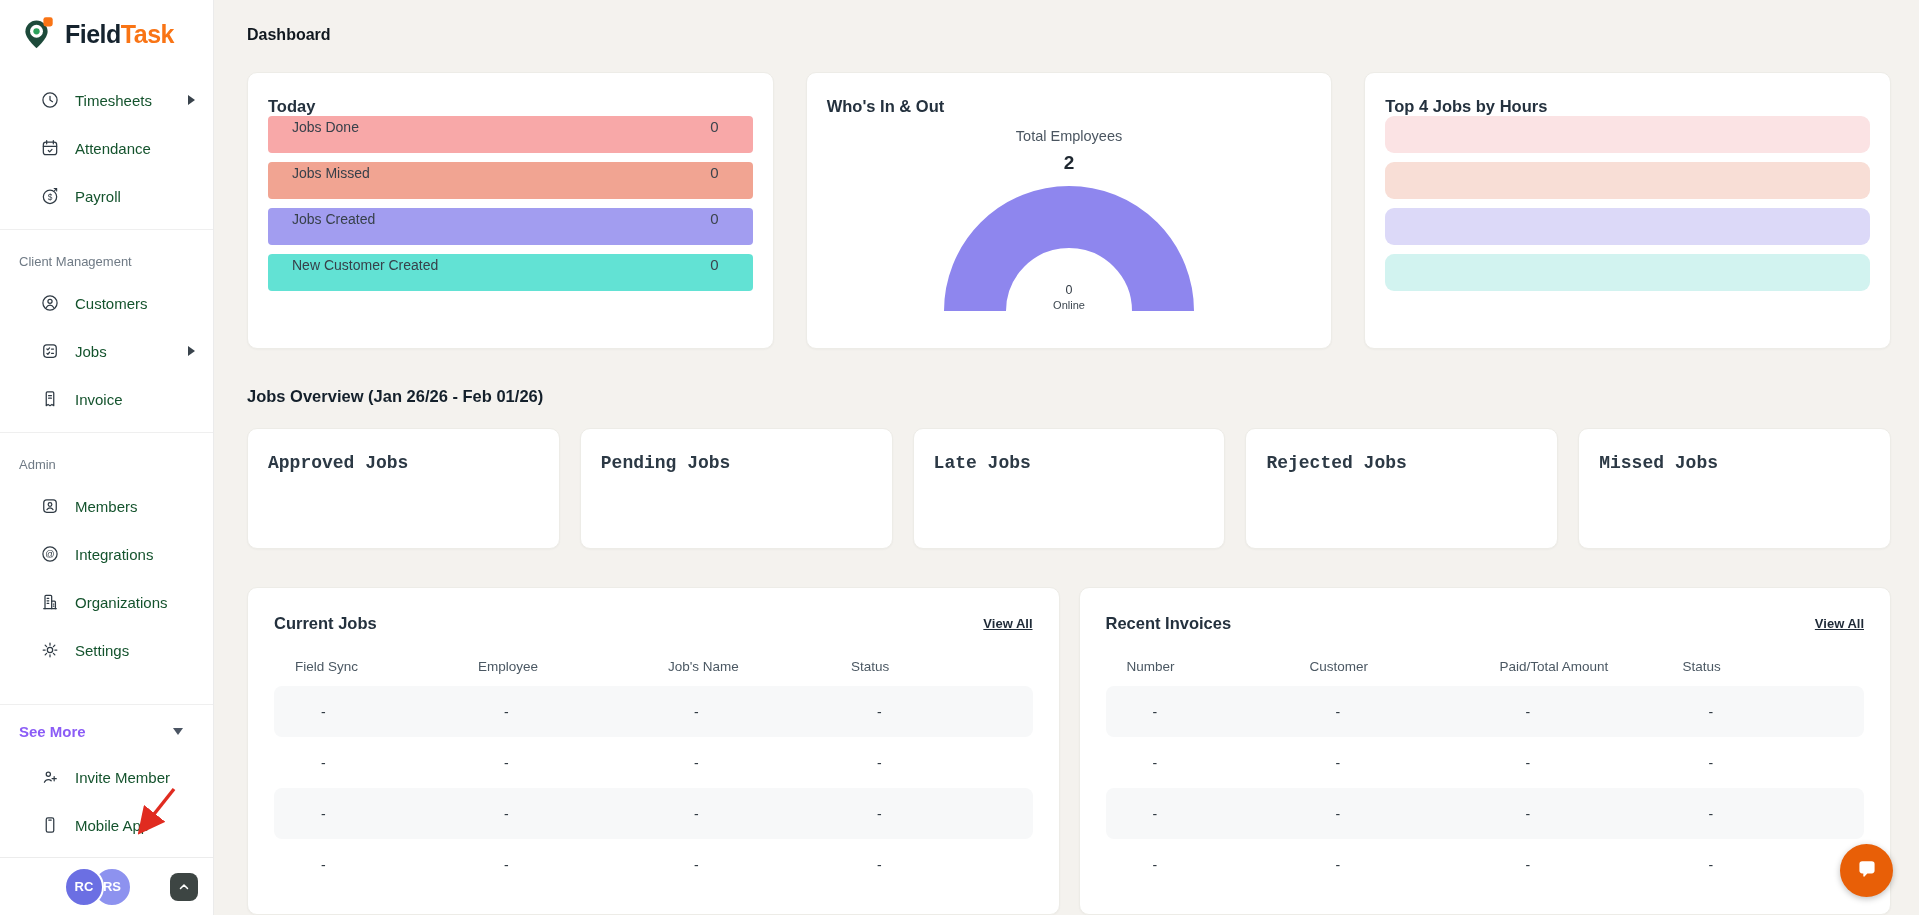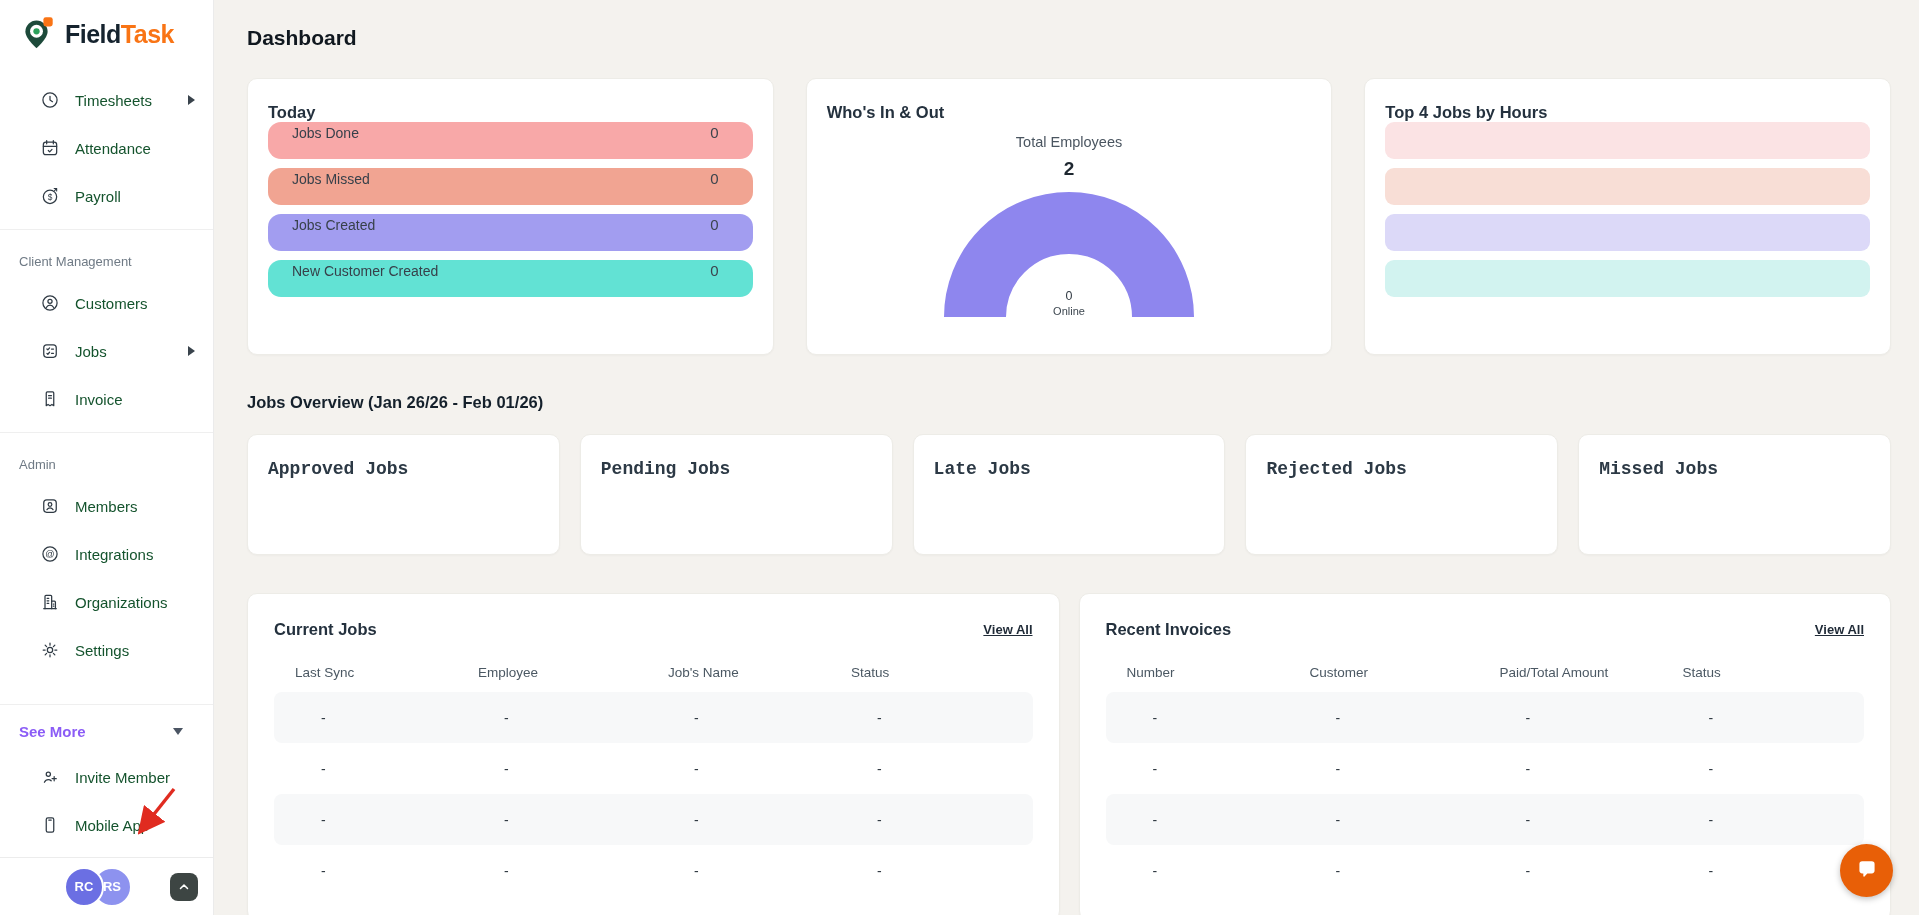--- a/index.html
+++ b/index.html
@@ -51,31 +51,31 @@
   }
   .avatar + .avatar { margin-left: -12px; }
   .scroll-up-btn {
     width: 28px; height: 28px; margin-left: 38px; border-radius: 8px;
     background: #3d4543; display: flex; align-items: center; justify-content: center;
     cursor: pointer;
   }
   .annotation-arrow { position: absolute; left: 130px; top: 784px; pointer-events: none; }
   
   .main { flex: 1; padding: 26px 28px 0 33px; }
-  .page-title { font-size: 21px; font-weight: 700; color: #10181f; margin-bottom: 28px; }
+  .page-title { font-size: 16px; font-weight: 700; color: #10181f; margin-bottom: 28px; }
   .cards-row { display: flex; gap: 32px; margin-bottom: 38px; }
   .card {
     background: #fff; border: 1px solid #edece7; border-radius: 10px;
     box-shadow: 0 1px 2px rgba(40,40,40,.03);
   }
   .top-card { flex: 1; height: 277px; padding: 24px 20px; }
   .card-title { font-size: 16.5px; font-weight: 700; color: #24313e; }
   
   .stat-bar {
-    height: 37px; border-radius: 13px; margin-bottom: 9px;
+    height: 37px; border-radius: 4px; margin-bottom: 9px;
     display: flex; align-items: center; justify-content: space-between;
     padding: 0 34px 16px 24px; font-size: 14px; color: #37404a;
   }
   .stat-bar:first-of-type { margin-top: 27px; }
   .stat-bar .val { font-size: 15px; color: #3c444d; }
   
   .who-card { text-align: center; }
   .who-card .card-title { text-align: left; }
   .total-label { font-size: 14.5px; color: #4a5560; margin-top: 12px; }
   .total-value { font-size: 19px; font-weight: 700; color: #1e2730; margin-top: 8px; }
@@ -350,21 +350,21 @@
   </div>
 
   <div class="tables-row">
 
     <section class="card table-card">
       <div class="table-head-row">
         <div class="card-title">Current Jobs</div>
         <a class="view-all">View All</a>
       </div>
       <div class="tgrid tcols">
-        <div>Last Sync</div>
+        <div>Field Sync</div>
         <div>Employee</div>
         <div>Job's Name</div>
         <div>Status</div>
       </div>
       <div class="tbody">
         <div class="tgrid trow">
           <div>-</div>
           <div>-</div>
           <div>-</div>
           <div>-</div>

